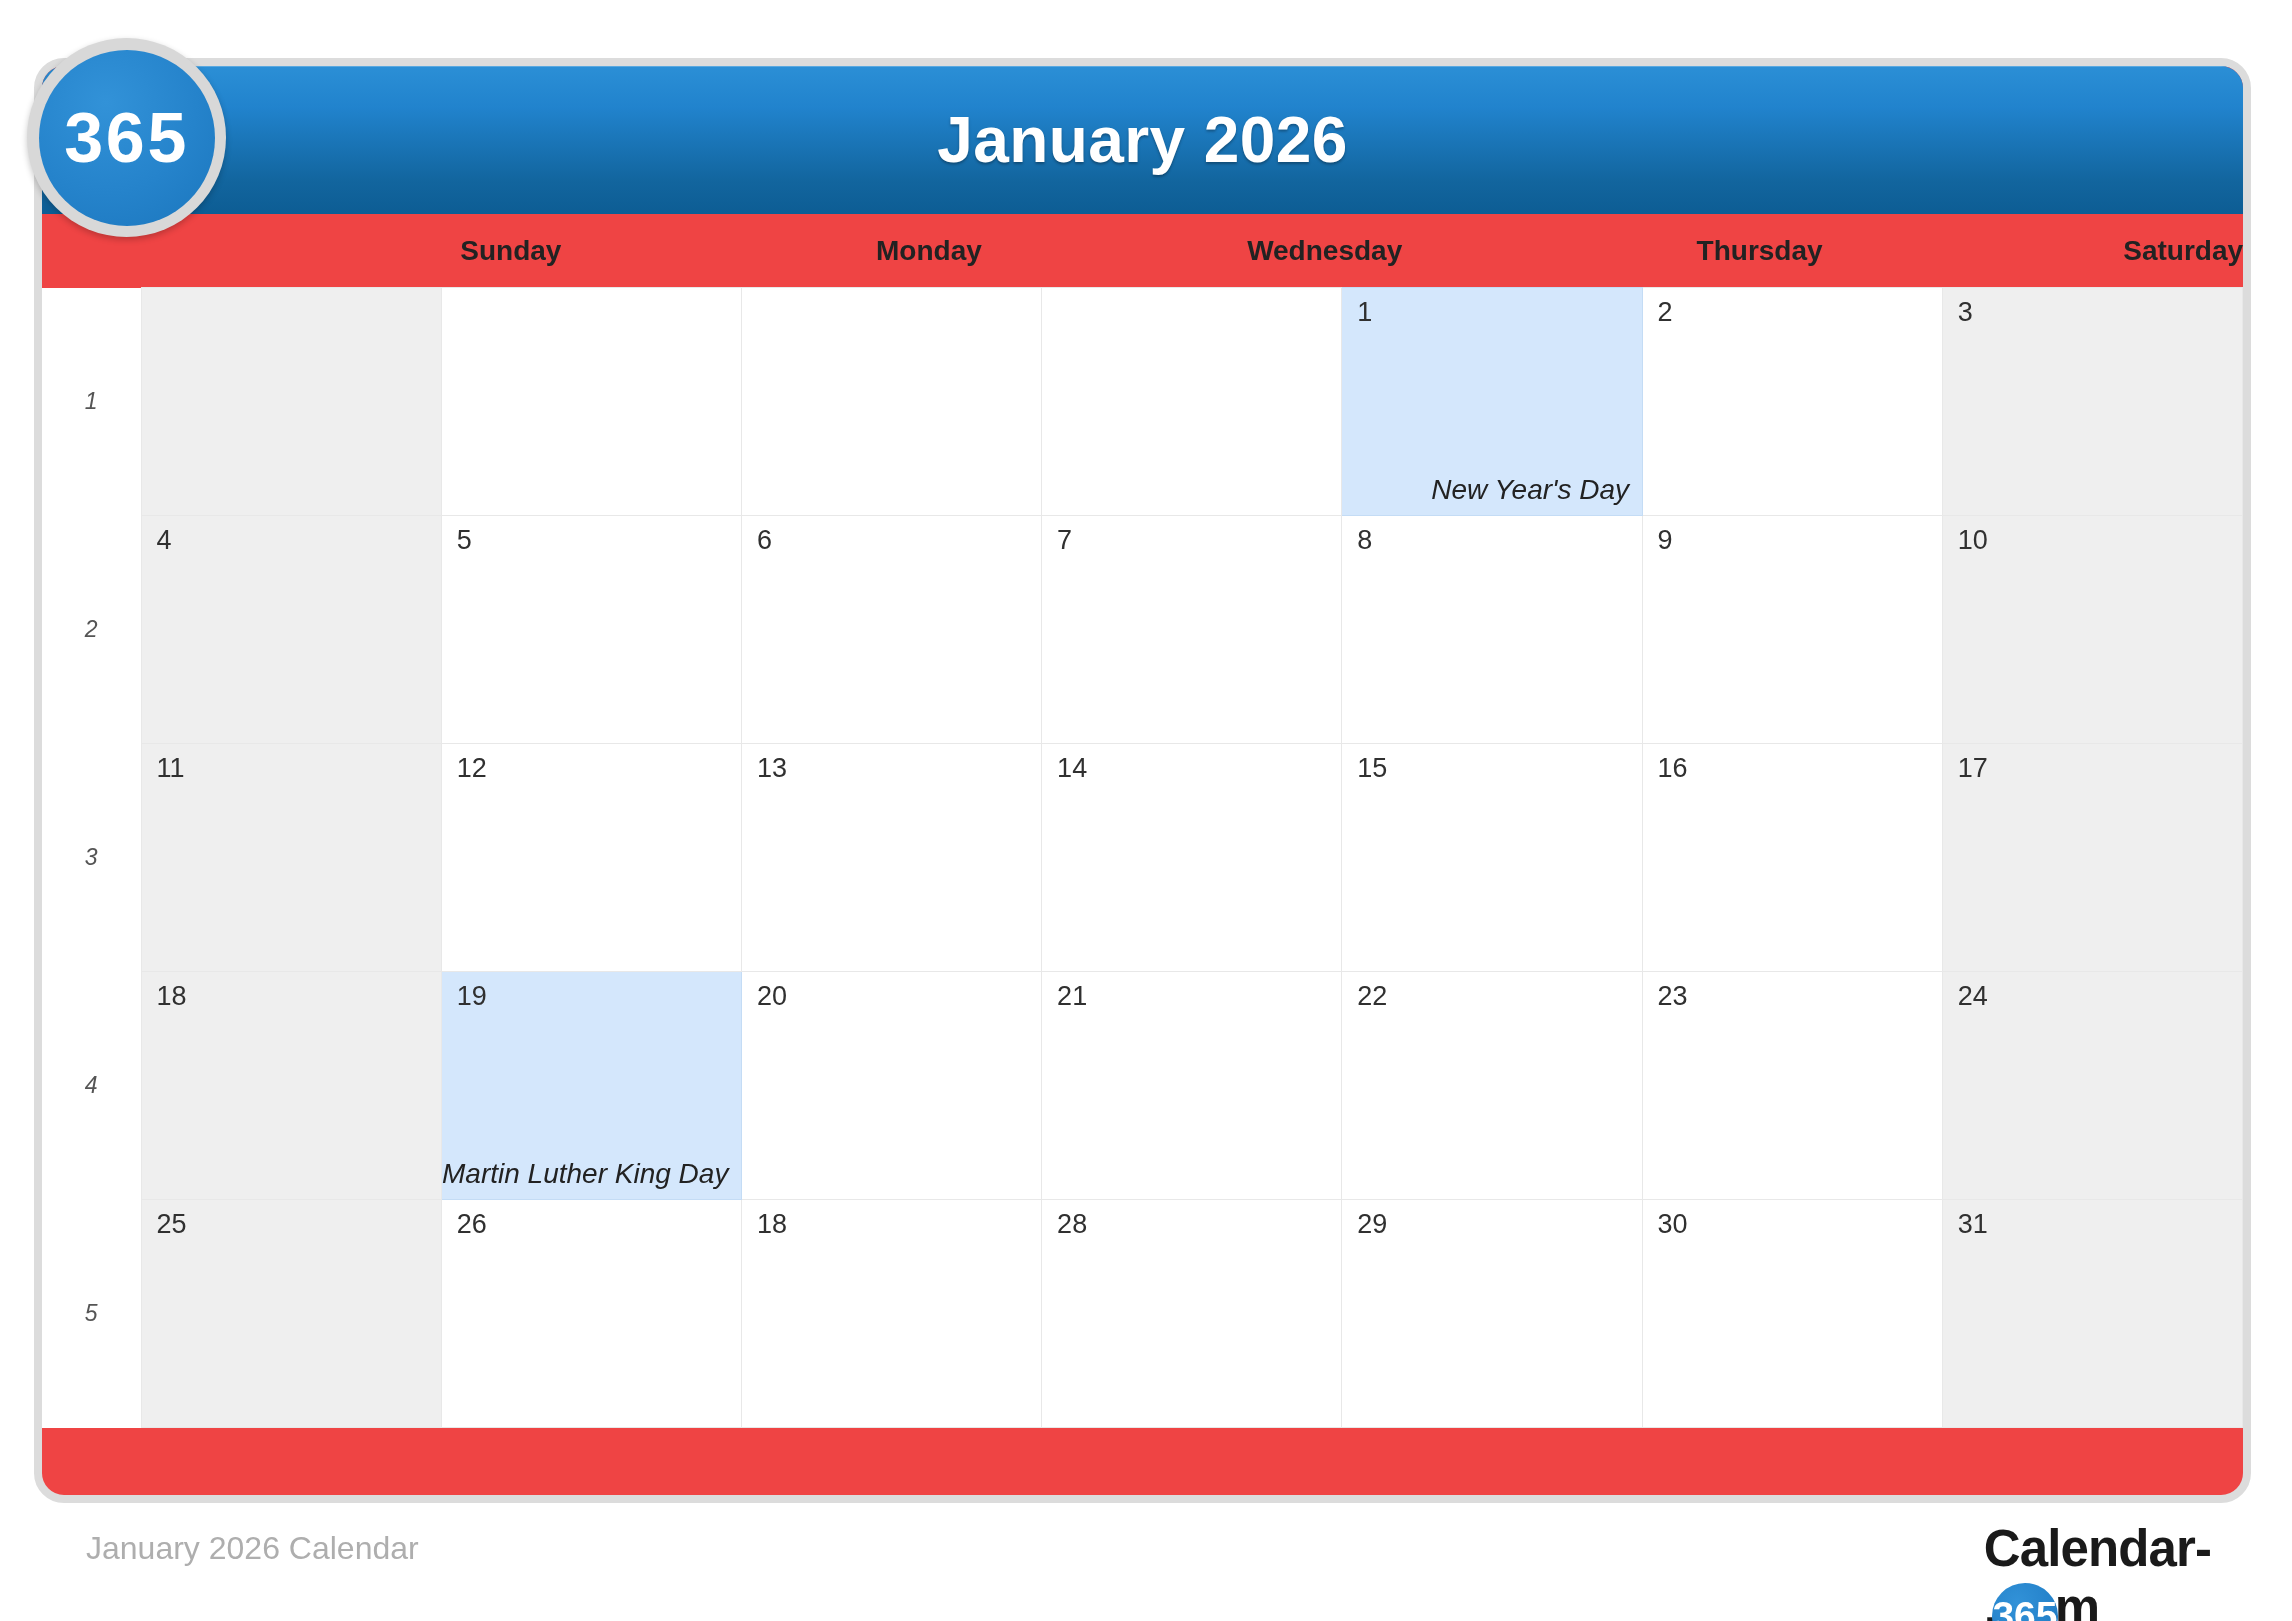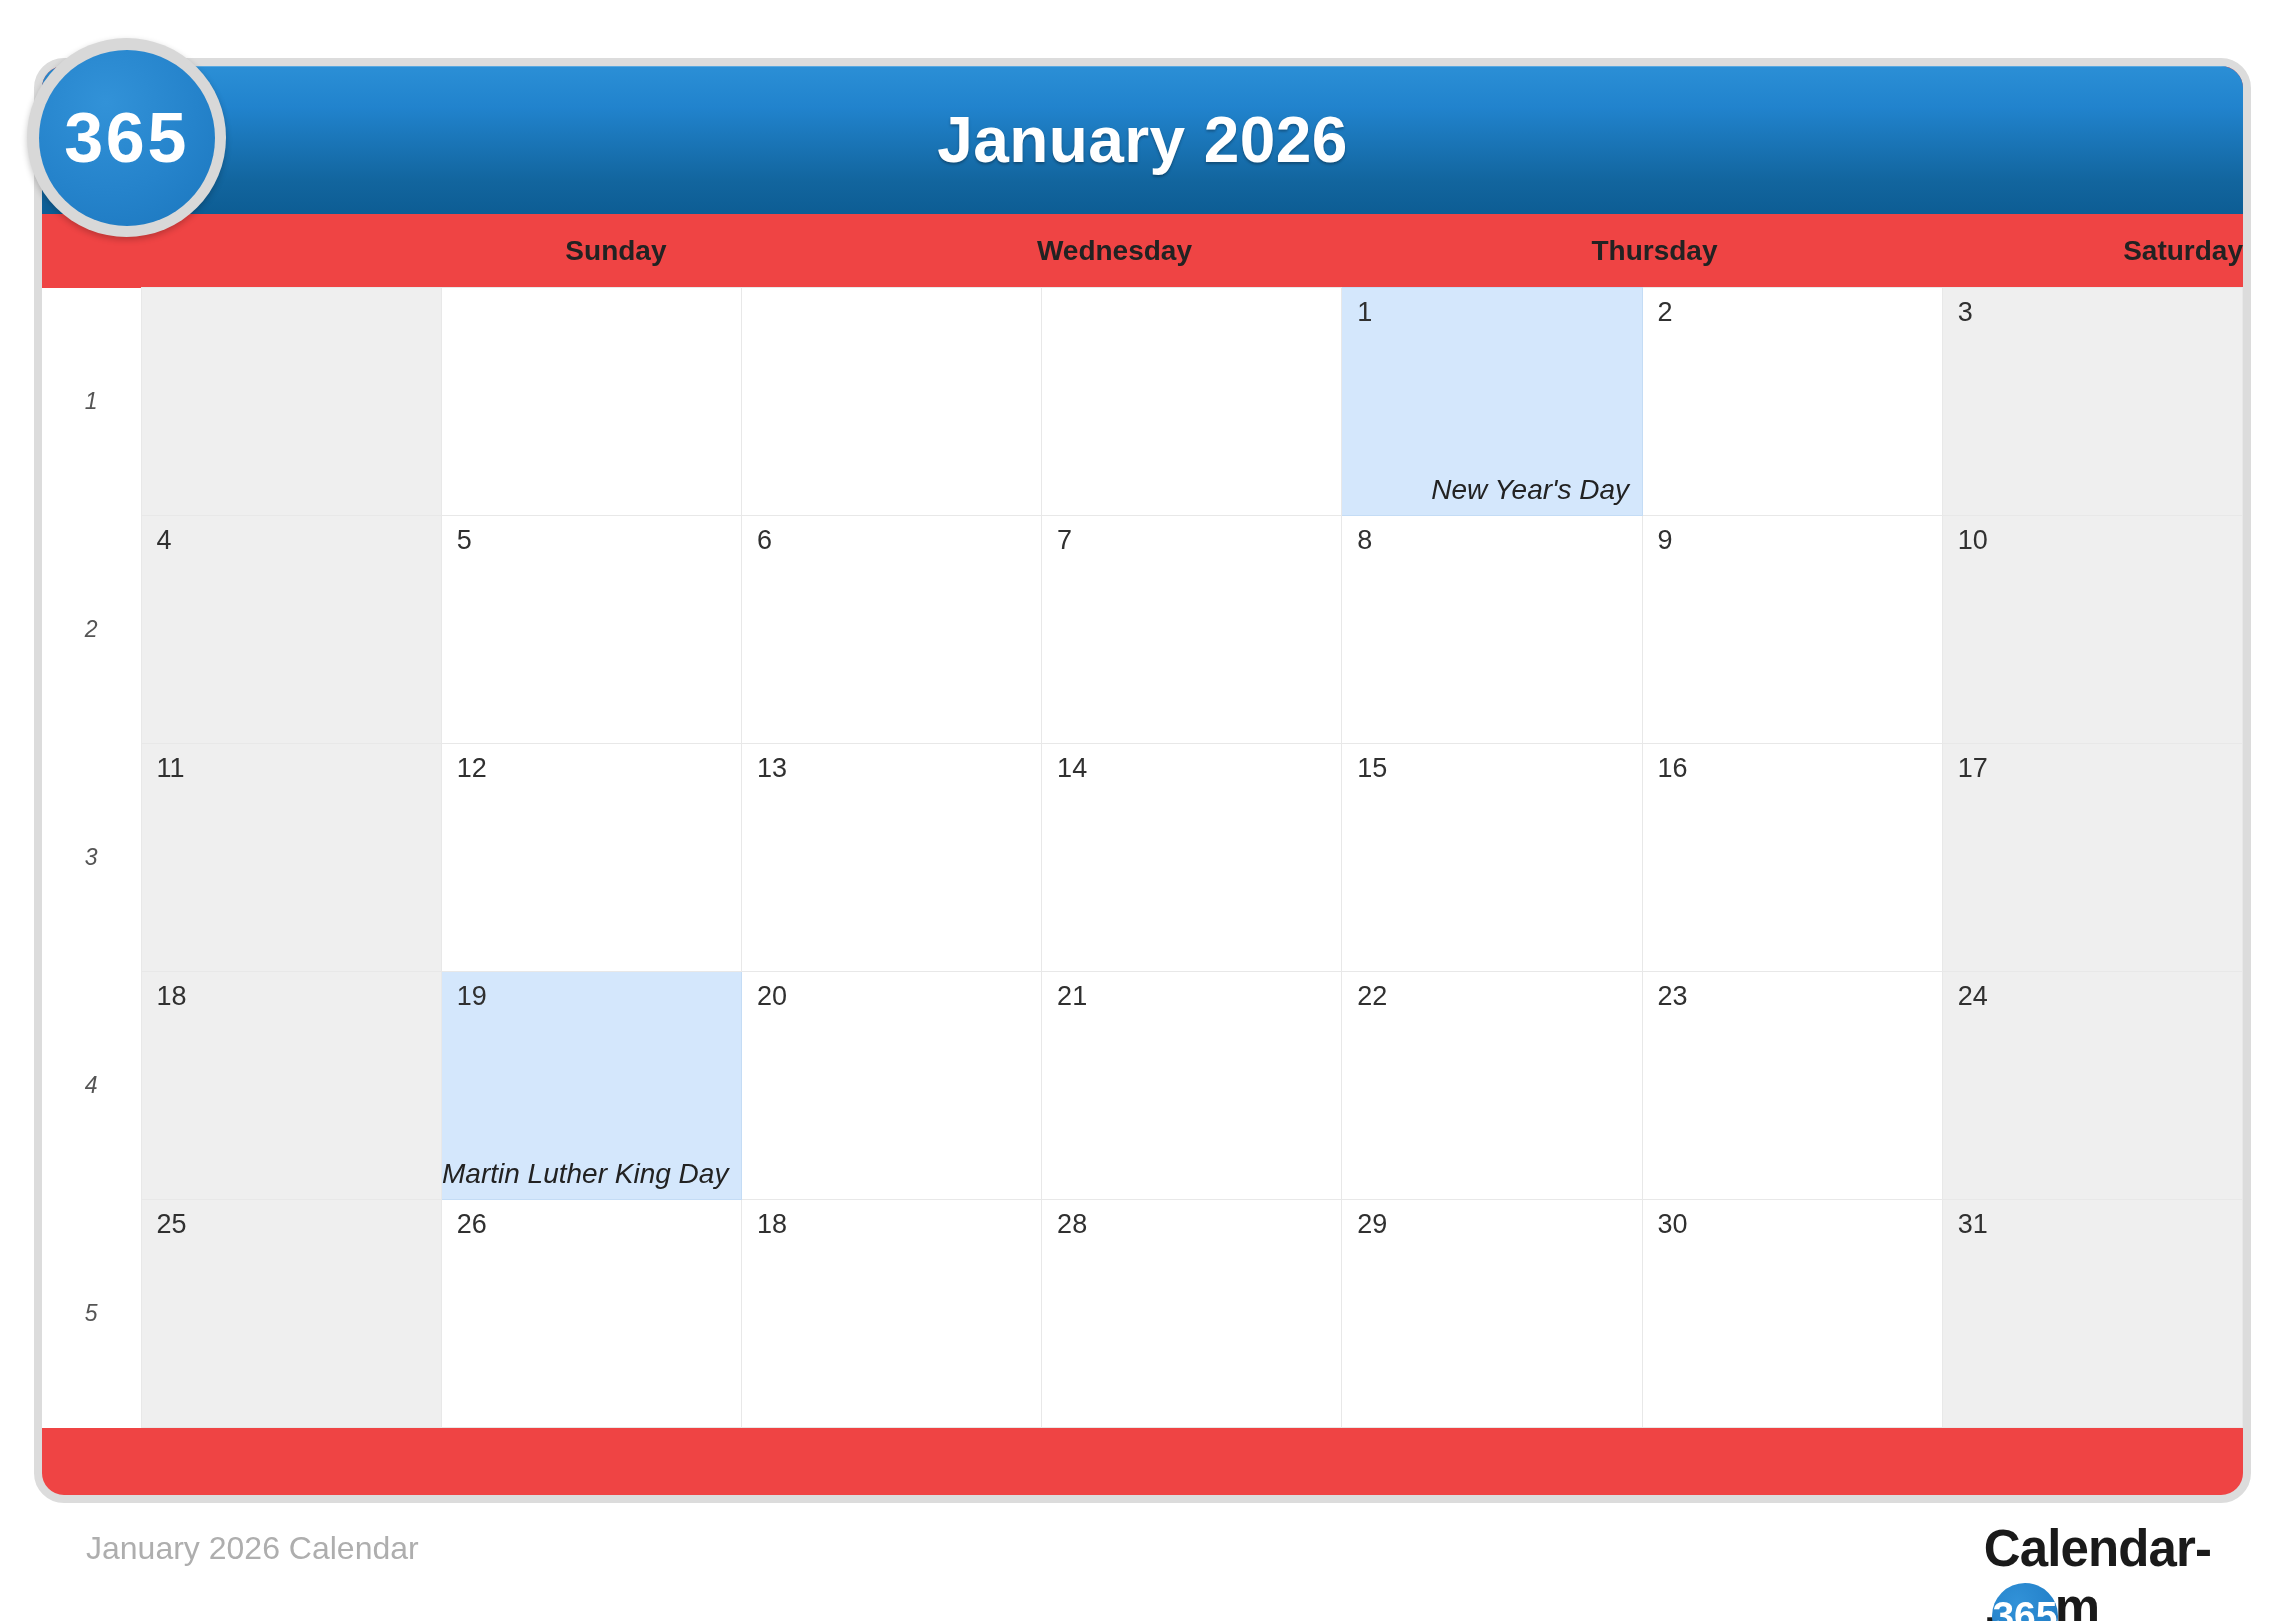--- a/index.html
+++ b/index.html
@@ -250,20 +250,21 @@
 
   <div class="card">
 
     <div class="header-bar">
       <div class="header-title">January 2026</div>
     </div>
 
     <div class="weekdays">
       <div class="wk-spacer"></div>
       <div class="wd">Sunday</div>
+      <div class="wd">Monday</div>
       <div class="wd">Wednesday</div>
       <div class="wd">Thursday</div>
       <div class="wd">Saturday</div>
     </div>
 
     <div class="grid-wrap">
       <div class="watermark">365</div>
       <table class="cal">
         <colgroup>
           <col class="weekno">

